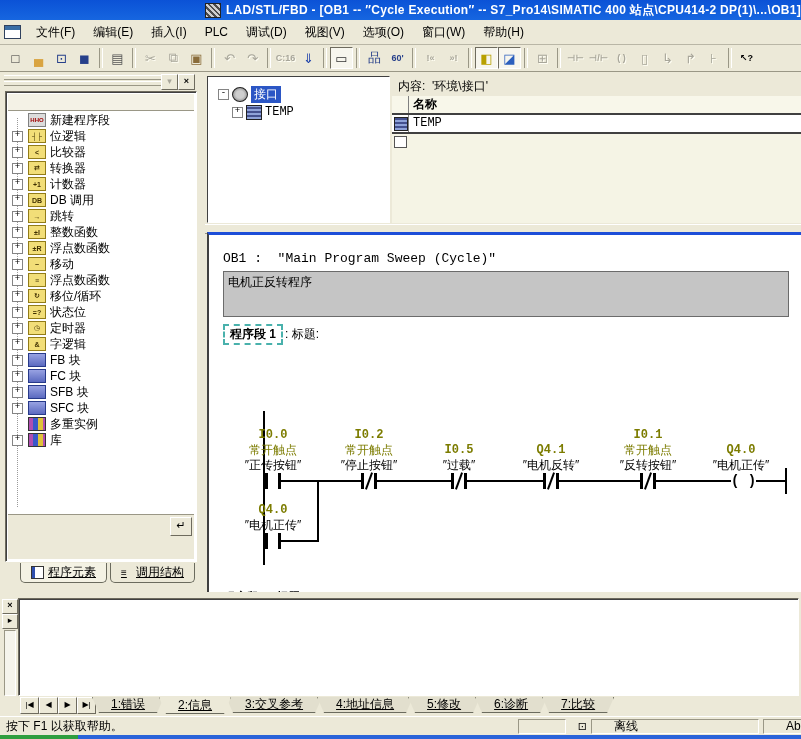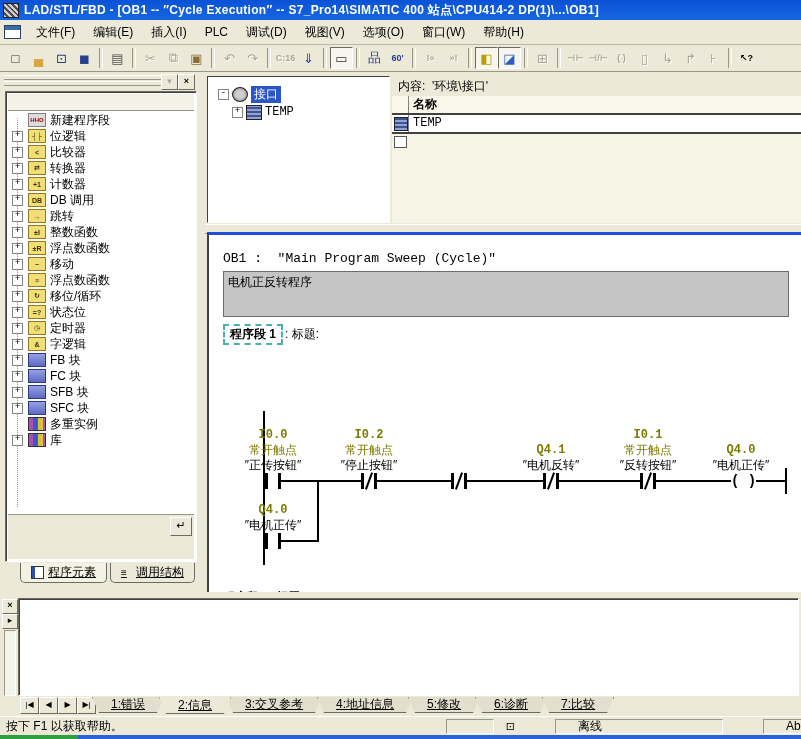--- a/index.html
+++ b/index.html
@@ -1,20 +1,20 @@
 <!DOCTYPE html>
 <html><head>
 <meta charset="utf-8">
 <style>
   html,body{margin:0;padding:0;background:#d4d0c8;}
   #app{position:relative;width:801px;height:739px;background:#ECE9D8;overflow:hidden;
        font-family:"Liberation Sans","DejaVu Sans",sans-serif;font-size:12px;color:#000;}
   
   .titlebar{position:absolute;left:0;top:0;width:801px;height:20px;
-    background:linear-gradient(#0b52d6,#1666e0);display:flex;align-items:center;}
+    background:linear-gradient(#0b52d6,#1666e0);display:flex;align-items:center;justify-content:flex-end;}
   .app-icon{width:14px;height:13px;margin:0 5px 0 3px;
     background:repeating-linear-gradient(45deg,#cfcfcf 0 2px,#4d4d4d 2px 4px);border:1px solid #222;}
   .title-text{color:#fff;font-weight:bold;font-size:12px;white-space:nowrap;letter-spacing:.3px;}
   
   .menubar{position:absolute;left:0;top:20px;width:801px;height:24px;display:flex;align-items:center;
     border-bottom:1px solid #b9b6a6;}
   .sysicon{width:15px;height:12px;margin:0 6px 0 4px;border:1px solid #30415e;background:
     linear-gradient(#3a6ea5 0 4px,#fff 4px);}
   .menu-item{padding:0 9px;height:22px;line-height:22px;cursor:default;}
   
@@ -117,21 +117,21 @@
     font-size:8px;text-align:center;line-height:13px;}
   .bp-tabs{position:absolute;left:92px;top:101px;display:flex;text-decoration:underline;}
   .btab{height:15px;line-height:15px;padding:0 18px;background:#E2DFCE;border:1px solid #6b6b5e;border-top:none;
     clip-path:polygon(0 0,100% 0,calc(100% - 7px) 100%,7px 100%);margin-right:-5px;font-size:12px;}
   .btab.active{background:#ECE9D8;z-index:2;position:relative;border-top:1px solid #ECE9D8;}
   
   .statusbar{position:absolute;left:0;top:716px;width:801px;height:19px;background:#ECE9D8;
     border-top:1px solid #fff;display:flex;align-items:center;}
   .sb-help{padding-left:6px;flex:0 0 auto;}
   .sb-box{height:15px;border:1px solid;border-color:#9a9786 #fff #fff #9a9786;box-sizing:border-box;
-    line-height:13px;padding:0 22px;margin-left:36px;}
+    line-height:13px;padding:0 22px;}
   .sb-icon{font-size:11px;margin:0 4px 0 0;}
   .taskbar{position:absolute;left:0;top:735px;width:801px;height:4px;background:#2a63d9;}
   .start-stub{position:absolute;left:0;top:0;width:78px;height:4px;background:#2f9e3f;}
 </style>
 </head>
 <body>
 
 <div id="app">
 
   <div class="titlebar">
@@ -386,20 +386,24 @@
         <div class="sym-bar" style="left: 69px; top: 238px;"></div>
         <div class="lab-stack" style="left: 90px; top: 186px; height: 52px;">
           <div class="lad-addr">I0.2</div>
           <div class="lad-kind">常开触点</div>
           <div class="lad-name">″停止按钮″</div>
         </div>
         <div class="sym-mask" style="left: 155px; top: 238px; width: 10px; height: 16px;"></div>
         <div class="sym-bar" style="left: 152px; top: 238px;"></div>
         <div class="sym-bar" style="left: 165px; top: 238px;"></div>
         <div class="sym-slash" style="left: 159px; top: 237px;"></div>
+        <div class="lab-stack" style="left: 180px; top: 186px; height: 52px;">
+          <div class="lad-addr">I0.5</div>
+          <div class="lad-name">″过载″</div>
+        </div>
         <div class="sym-mask" style="left: 245px; top: 238px; width: 10px; height: 16px;"></div>
         <div class="sym-bar" style="left: 242px; top: 238px;"></div>
         <div class="sym-bar" style="left: 255px; top: 238px;"></div>
         <div class="sym-slash" style="left: 249px; top: 237px;"></div>
         <div class="lab-stack" style="left: 272px; top: 186px; height: 52px;">
           <div class="lad-addr">Q4.1</div>
           <div class="lad-name">″电机反转″</div>
         </div>
         <div class="sym-mask" style="left: 337px; top: 238px; width: 10px; height: 16px;"></div>
         <div class="sym-bar" style="left: 334px; top: 238px;"></div>

